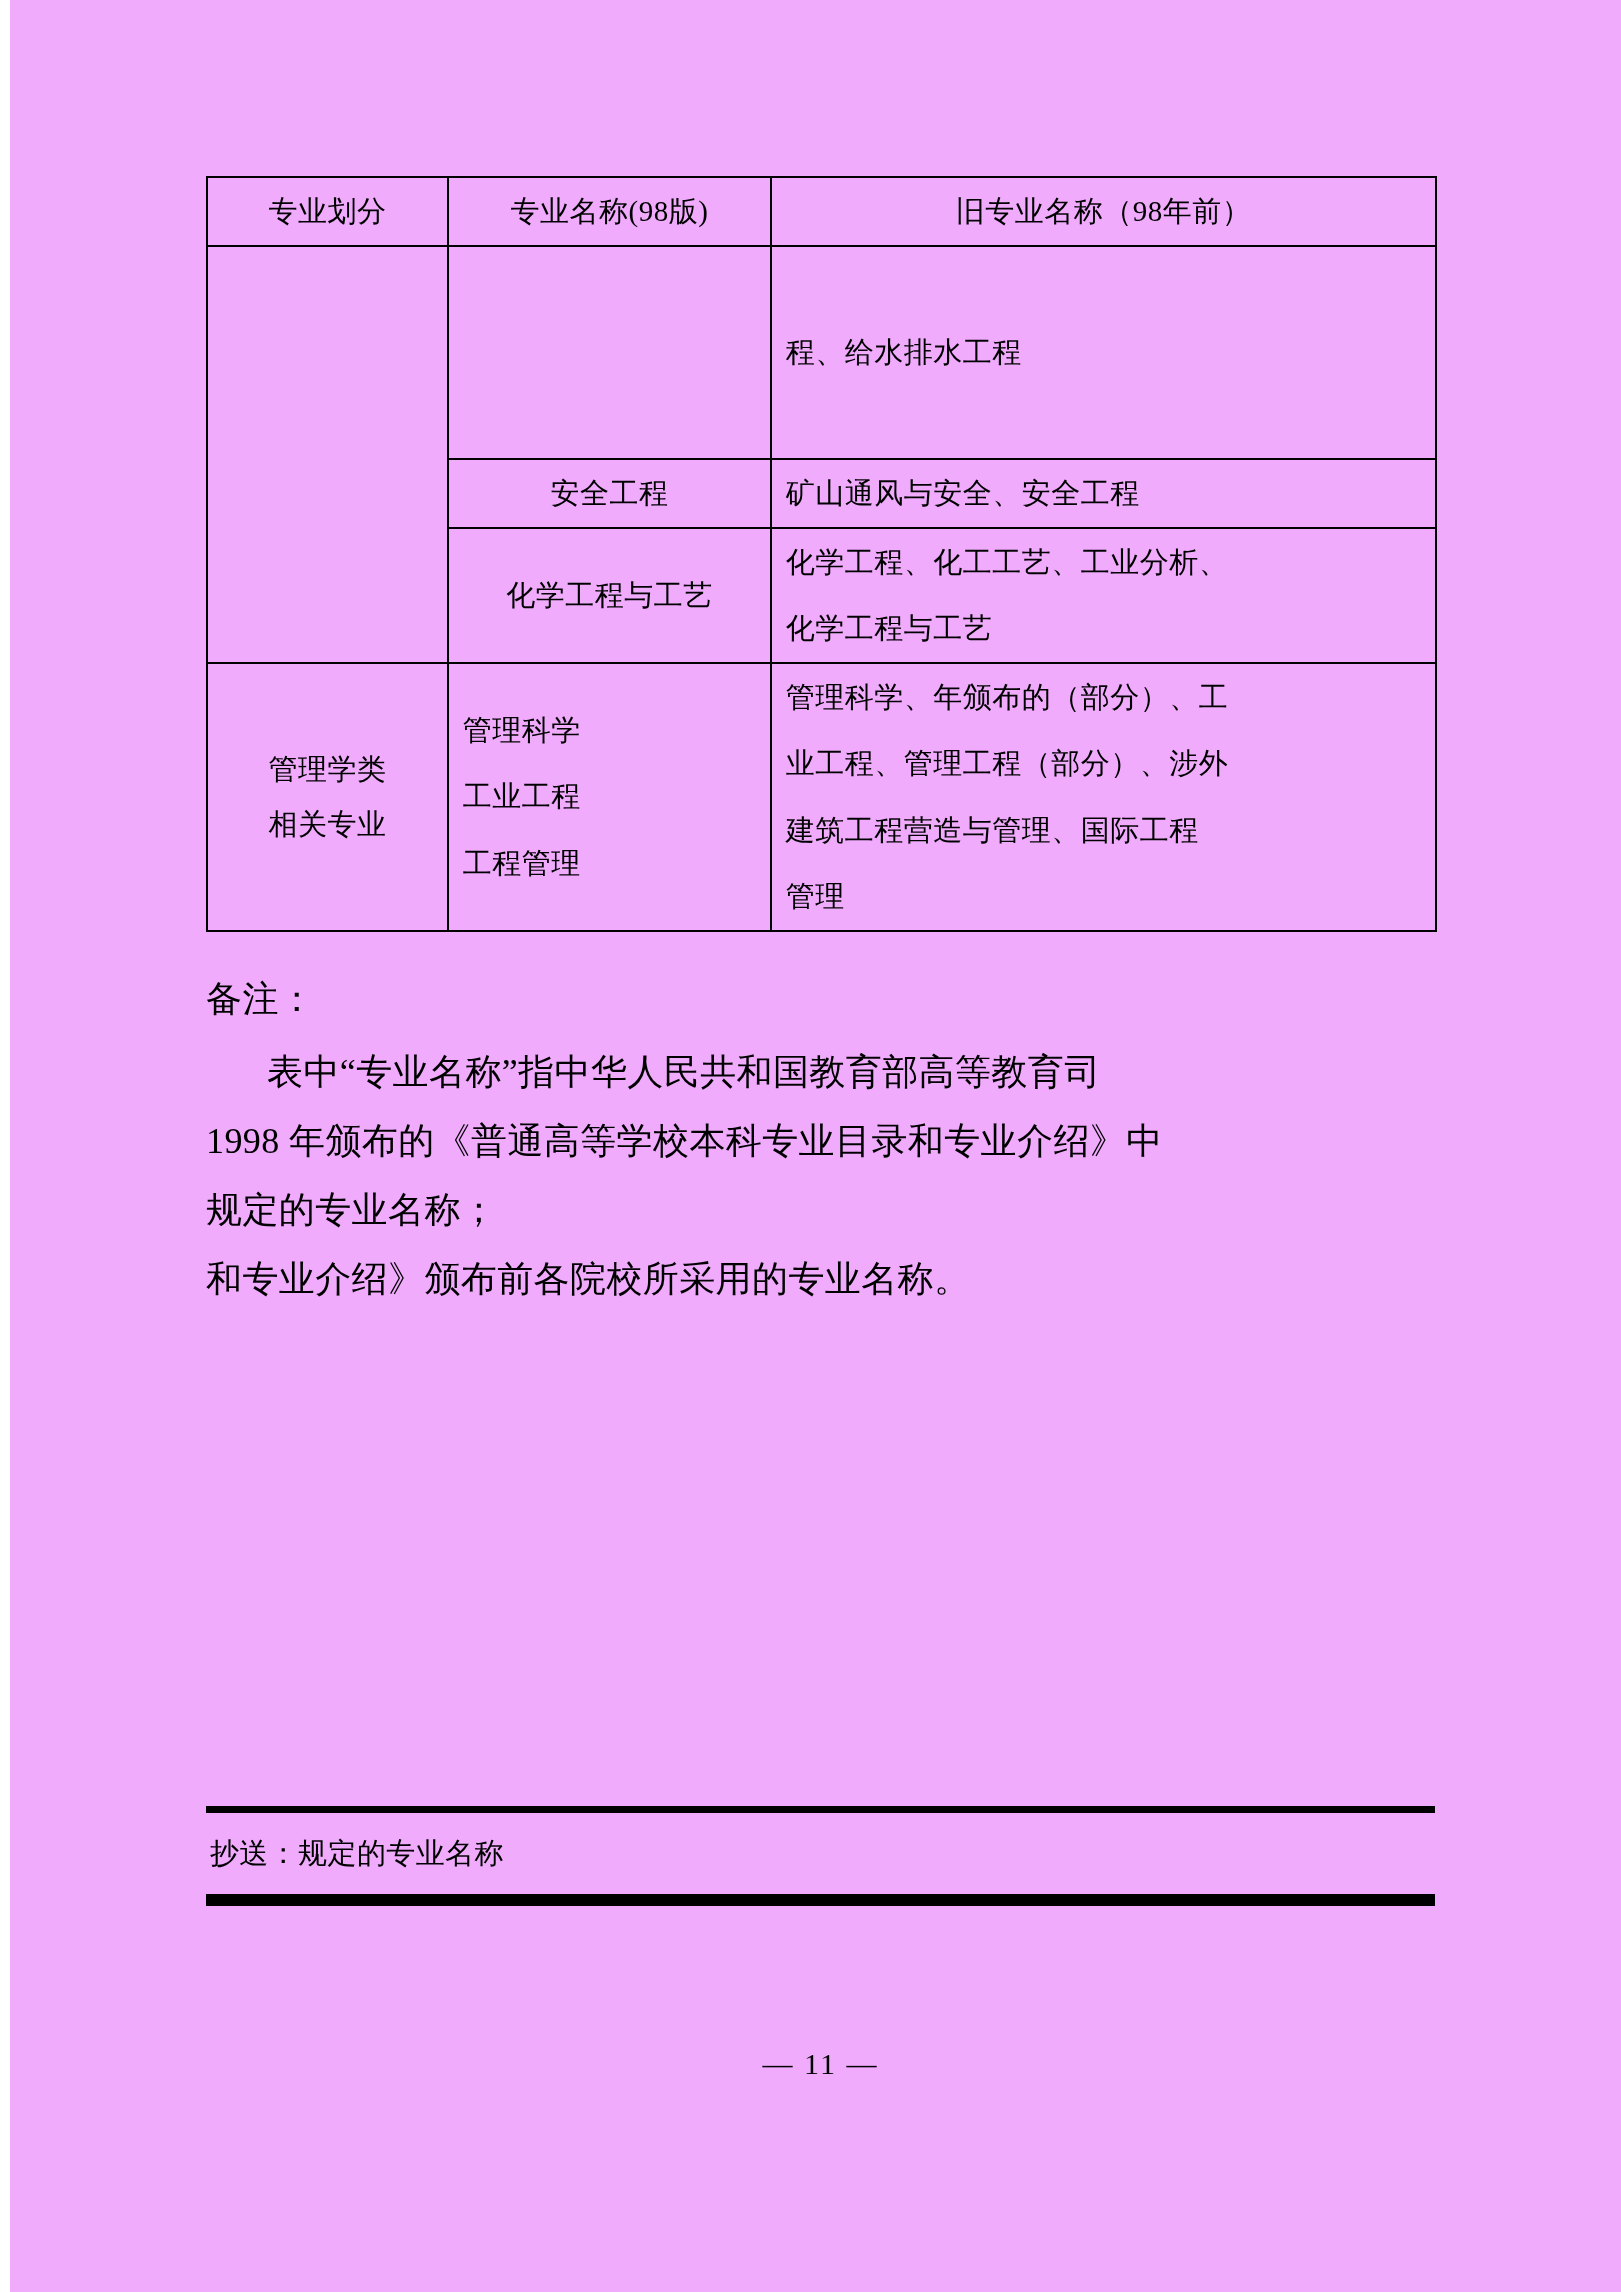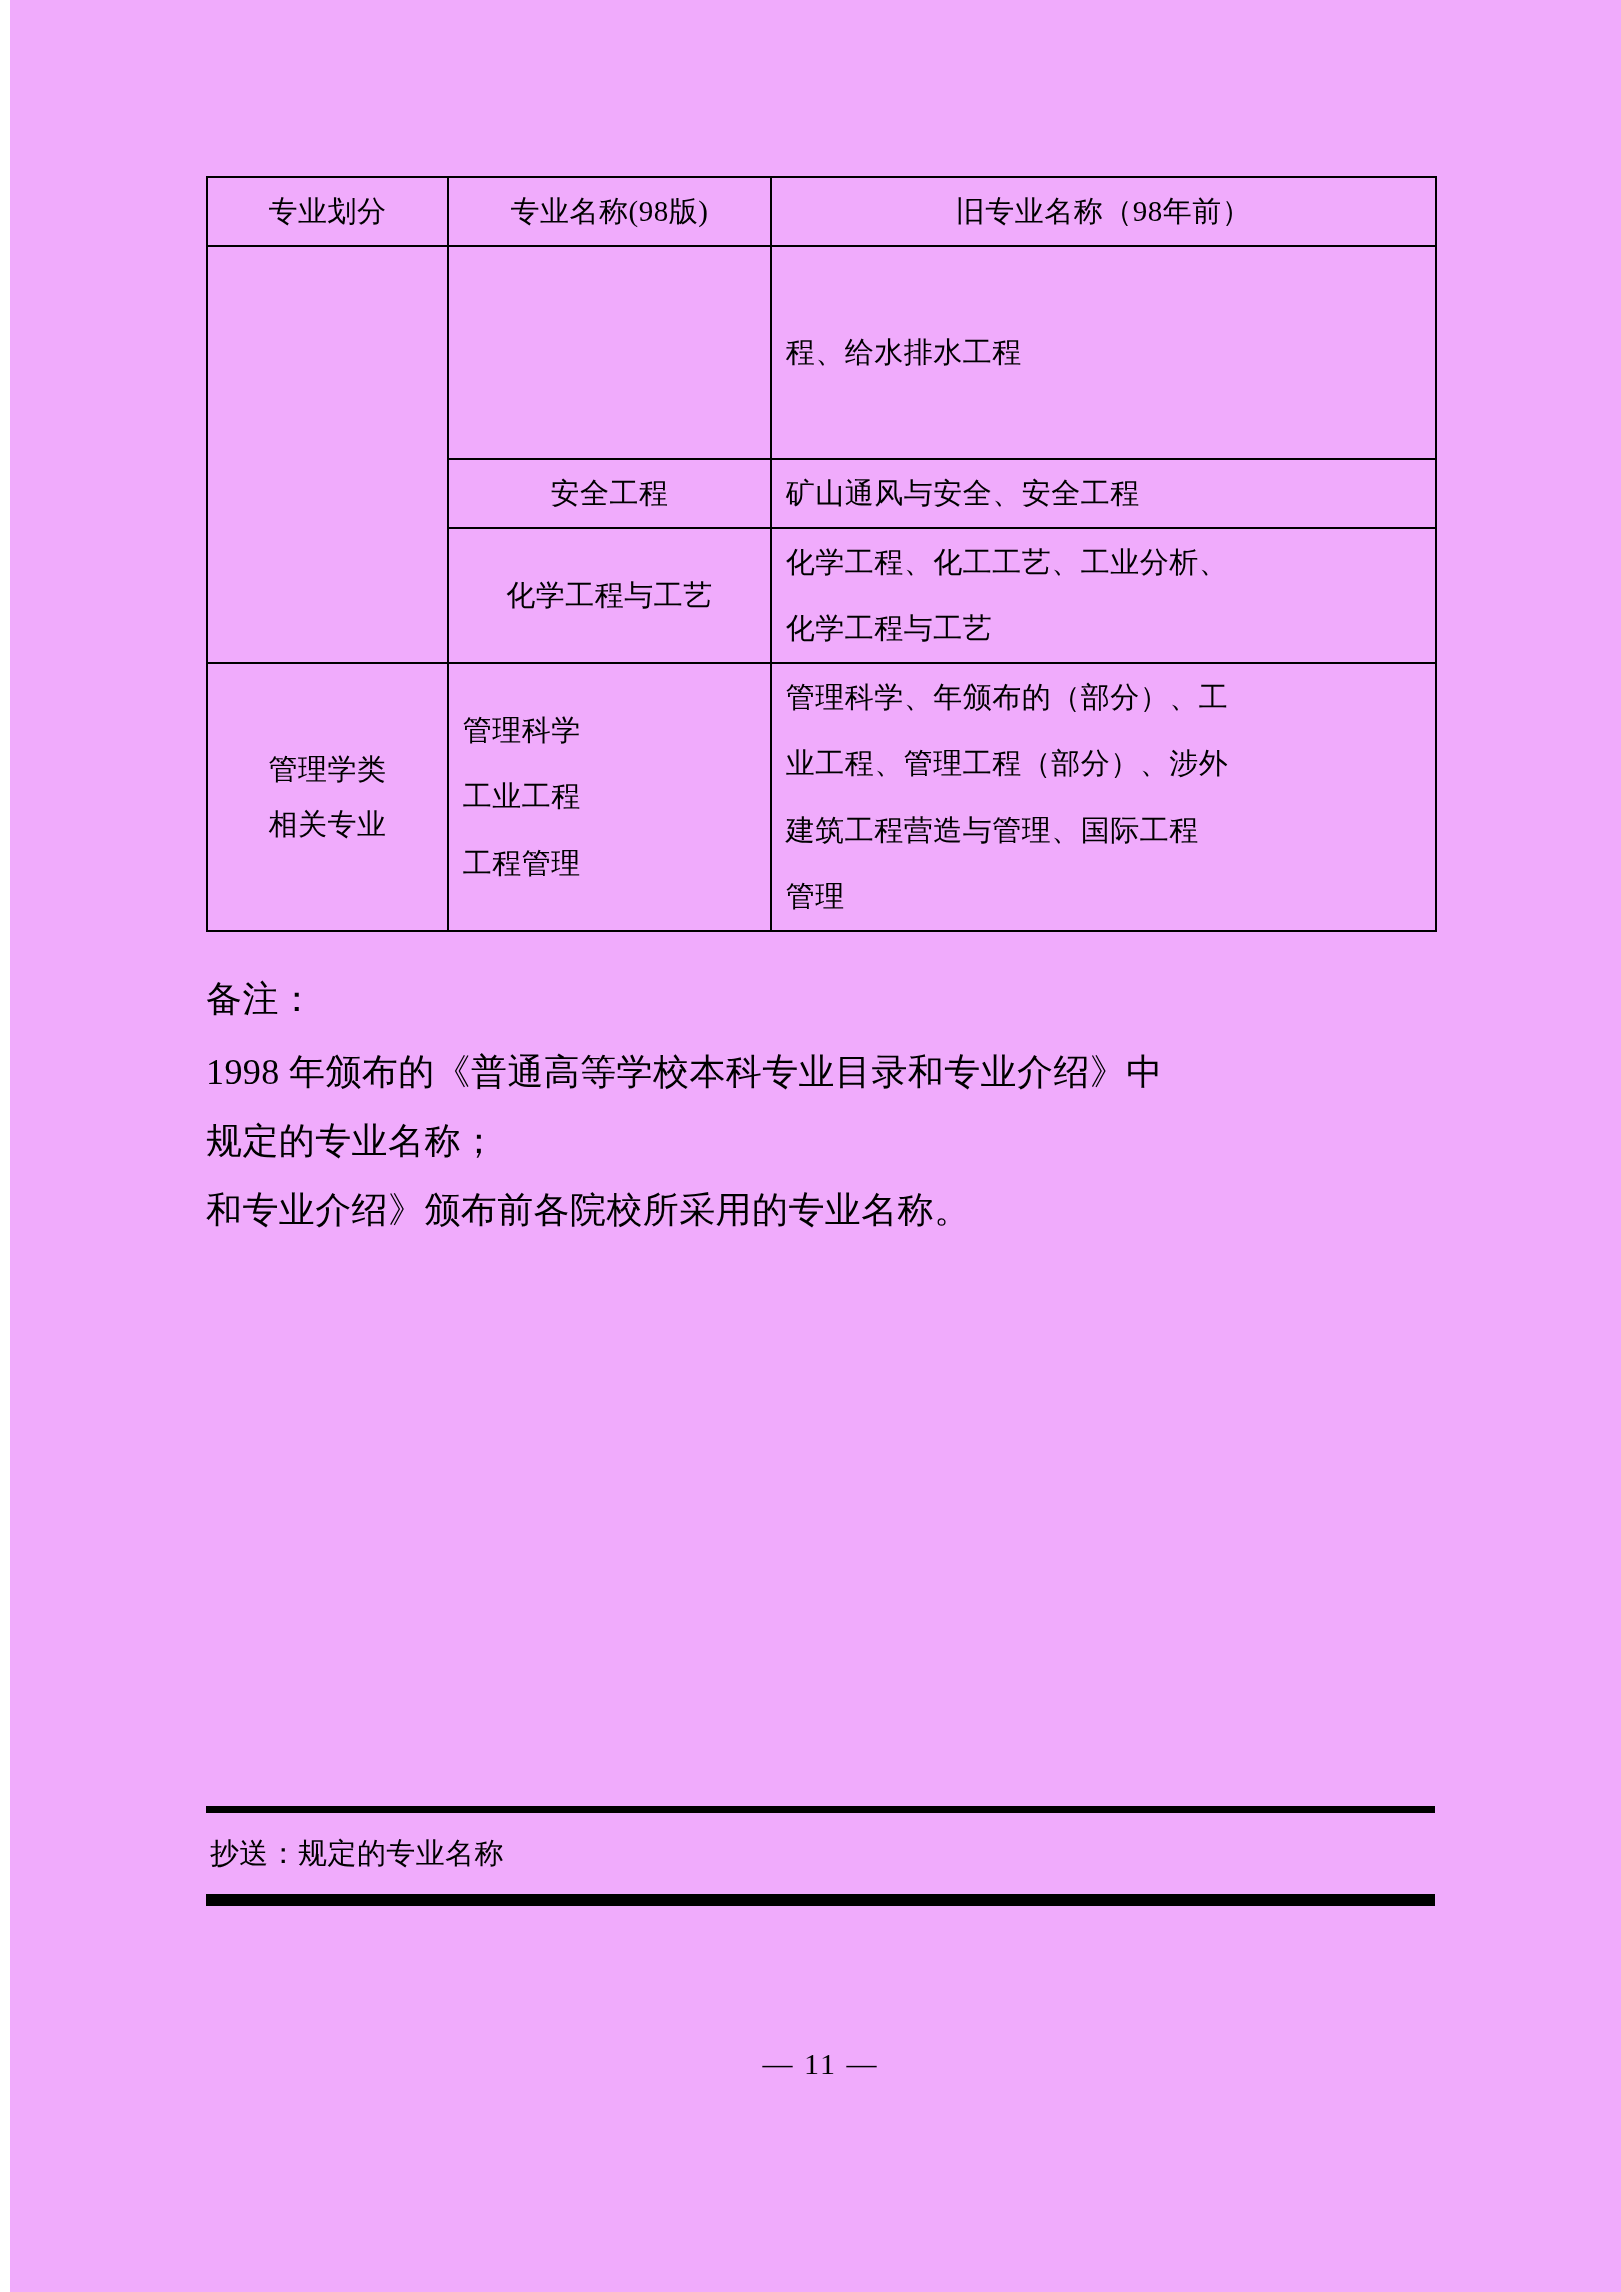--- a/index.html
+++ b/index.html
@@ -192,20 +192,21 @@
               <span class="stacked-line">建筑工程营造与管理、国际工程</span>
               <span class="stacked-line">管理</span>
             </span>
           </td>
         </tr>
       </tbody>
     </table>
 
     <div class="notes">
       <p class="note-label">备注：</p>
+      <p class="indent">表中“专业名称”指中华人民共和国教育部高等教育司</p>
       <p class="flow">1998 年颁布的《普通高等学校本科专业目录和专业介绍》中</p>
       <p class="flow">规定的专业名称；</p>
       <p class="flow">和专业介绍》颁布前各院校所采用的专业名称。</p>
     </div>
 
   </div>
 
   <div class="footer-block">
     <div class="rule-thick"></div>
     <div class="footer-row single">

